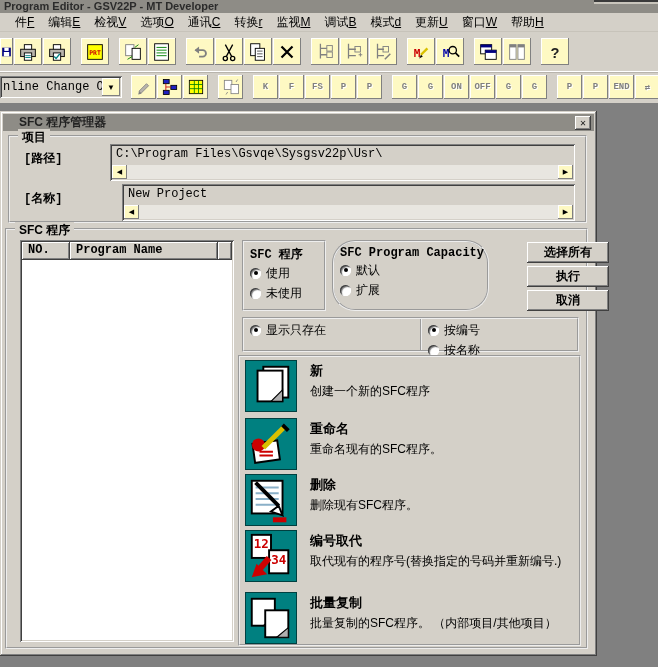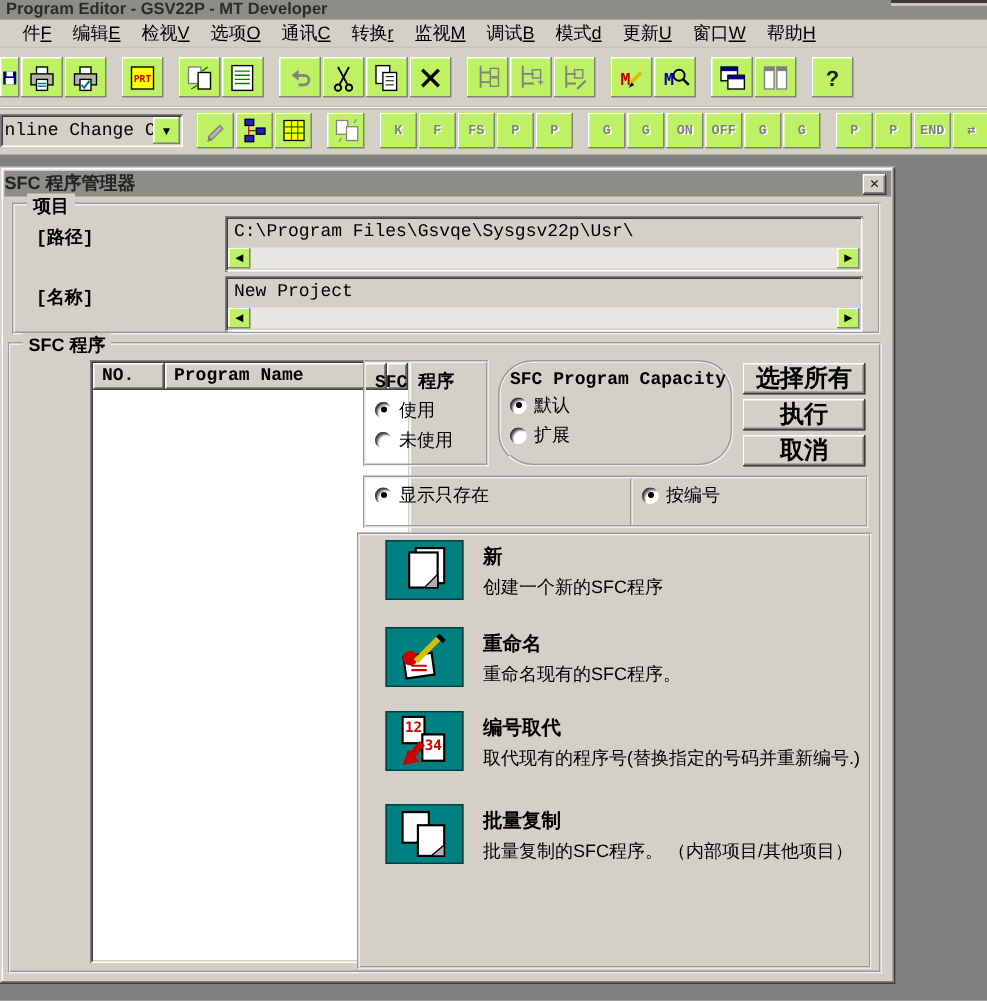--- a/index.html
+++ b/index.html
@@ -1,21 +1,21 @@
 <!DOCTYPE html>
 <html><head>
 <meta charset="utf-8">
 <style>
   * { margin:0; padding:0; box-sizing:border-box; }
   html,body { width:658px; height:667px; overflow:hidden; }
   body { font-family:"Liberation Sans",sans-serif; background:#808080; position:relative; font-size:12px; color:#000; }
 
   
   .raised  { background:#d4d0c8; box-shadow: inset -1px -1px 0 #404040, inset 1px 1px 0 #fff, inset -2px -2px 0 #808080, inset 2px 2px 0 #d4d0c8; }
-  .raised-thin { background:#bef264; box-shadow: inset -1px -1px 0 #808080, inset 1px 1px 0 #fff; text-align: center; }
+  .raised-thin { background:#fef9c3; box-shadow: inset -1px -1px 0 #808080, inset 1px 1px 0 #fff; text-align: center; }
 
   
   .titlebar { position:absolute; left:0; top:0; width:658px; height:13px; background:#8e8c86; color:#2b2b2b;
               font-weight:bold; font-size:11px; line-height:13px; padding-left:4px; letter-spacing:0; }
   .corner-artifact { position:absolute; right:0; top:0; width:64px; height:4px; border-top:2px solid #3a3a3a; background:#c9c5bc; }
   .menubar { position:absolute; left:0; top:13px; width:658px; height:19px; background:#d4d0c8; display:flex; align-items:center; border-bottom:1px solid #c7c3ba; }
   .menu-item { padding:0 7px; height:19px; line-height:19px; white-space:nowrap; cursor:default; }
   .menu-item:first-child { padding-left:15px; }
   .menu-item u { text-decoration:underline; }
 
@@ -32,29 +32,29 @@
 
   .combo { width:122px; height:22px; margin-left:0; background:#d4d0c8; display:flex; align-items:center; flex:none;
            box-shadow: inset 1px 1px 0 #808080, inset -1px -1px 0 #fff, inset 2px 2px 0 #404040; }
   .combo-text { flex:1; font-family:"Liberation Mono",monospace; font-size:12px; padding-left:3px; white-space:nowrap; overflow:hidden; }
   .combo-arrow { width:18px; height:18px; margin-right:2px; display:flex; align-items:center; justify-content:center; font-size:8px; }
 
   
   .dialog { position:absolute; left:0; top:111px; width:597px; height:545px; background:#d4d0c8;
             box-shadow: inset -1px -1px 0 #404040, inset 1px 1px 0 #d4d0c8, inset -2px -2px 0 #808080, inset 2px 2px 0 #fff; }
   .dlg-titlebar { position:absolute; left:3px; top:3px; right:3px; height:17px; background:#8e8c86; color:#222;
-                  font-weight:bold; font-size:12px; line-height:17px; padding-left:0; }
+                  font-weight:bold; font-size:12px; line-height:17px; padding-left:16px; }
   .dlg-close { position:absolute; right:3px; top:2px; width:16px; height:14px; display:flex; align-items:center; justify-content:center;
                font-size:10px; font-weight:bold; font-family:"Liberation Mono",monospace; }
 
   .groupbox { position:absolute; border:2px groove #eee; }
   .groupbox > .legend { position:absolute; top:-8px; left:8px; background:#d4d0c8; padding:0 4px; font-weight:bold; font-size:12px; white-space:nowrap; }
 
   .fld-label { position:absolute; font-family:"Liberation Mono",monospace; font-size:12px; font-weight:bold; }
-  .fld { position:absolute; background:#d4d0c8; box-shadow: inset 1px 1px 0 #808080, inset -1px -1px 0 #fff, inset 2px 2px 0 #404040, inset -2px -2px 0 #d4d0c8; margin-left: 40px; }
+  .fld { position:absolute; background:#d4d0c8; box-shadow: inset 1px 1px 0 #808080, inset -1px -1px 0 #fff, inset 2px 2px 0 #404040, inset -2px -2px 0 #d4d0c8; }
   .fld .val { height:18px; line-height:18px; padding:1px 6px 0 6px; font-family:"Liberation Mono",monospace; font-size:12px; white-space:nowrap; overflow:hidden; }
   .hscroll { position:absolute; left:2px; right:2px; bottom:2px; height:14px; background:#e8e6e0; display:flex; }
   .hs-btn { width:15px; height:14px; flex:none; display:flex; align-items:center; justify-content:center; font-size:7px; color:#000; }
   .hs-track { flex:1; }
 
   
   .listbox { position:absolute; background:#fff; box-shadow: inset 1px 1px 0 #808080, inset -1px -1px 0 #fff, inset 2px 2px 0 #404040, inset -2px -2px 0 #d4d0c8; }
   .list-header { position:absolute; left:2px; top:2px; right:2px; height:18px; display:flex; }
   .list-hcell { height:18px; background:#d4d0c8; box-shadow: inset -1px -1px 0 #404040, inset 1px 1px 0 #fff, inset -2px -2px 0 #808080;
                 font-family:"Liberation Mono",monospace; font-size:12px; font-weight:bold; padding:1px 0 0 6px; white-space:nowrap; overflow:hidden; }
@@ -62,26 +62,26 @@
   
   .panel { position:absolute; border:2px groove #eee; }
   .panel-title { font-family:"Liberation Mono",monospace; font-size:12px; font-weight:bold; padding:4px 0 0 6px; white-space:nowrap; }
   .radio-row { display:flex; align-items:center; height:20px; padding-left:6px; }
   .radio { width:11px; height:11px; border-radius:50%; background:#fff; flex:none;
            box-shadow: inset 1px 1px 0 #404040, inset -1px -1px 0 #fff, inset 2px 2px 1px #808080; position:relative; margin-right:5px; }
   .radio.sel::after { content:""; position:absolute; left:3.5px; top:3.5px; width:4px; height:4px; border-radius:50%; background:#000; }
   .radio-label { font-size:12px; white-space:nowrap; }
 
   .side-btn { position:relative; width:82px; height:21px; margin-bottom:3px; display:flex; align-items:center; justify-content:center;
-              font-size:16px; font-weight:bold; }
+              font-size:12px; font-weight:bold;margin-left:32px; }
 
   
   .actions-box { position:absolute; border:2px groove #eee; background:#d4d0c8; }
   .action-row { display:flex; align-items:flex-start; }
-  .action-icon { width:52px; height:40px; flex:none; margin-left:17px; background:#008080; border:1px solid #004040; }
+  .action-icon { width:52px; height:52px; flex:none; margin-left:5px; background:#008080; border:1px solid #004040; }
   .action-icon svg { width:100%; height:100%; }
   .action-text { margin-left:13px; padding-top:2px; width:262px; }
   .action-title { font-weight:bold; font-size:13px; }
   .action-desc { font-size:12px; line-height:16px; margin-top:3px; }
 
   .workspace { position:absolute; left:0; top:103px; width:658px; height:564px; background:#808080; z-index:-1; }
 </style>
 </head>
 <body>
 
@@ -314,34 +314,34 @@
     <div class="fld" style="left:100px; top:7px; right:10px; height:37px;">
       <div class="val">C:\Program Files\Gsvqe\Sysgsv22p\Usr\</div>
       <div class="hscroll">
         <div class="hs-btn raised-thin">◀</div>
         <div class="hs-track"></div>
         <div class="hs-btn raised-thin">▶</div>
       </div>
     </div>
 
     <span class="fld-label" style="left:14px; top:53px;">[名称]</span>
-    <div class="fld" style="left:100px; top:47px; right:10px; height:37px;">
+    <div class="fld" style="left:112px; top:47px; right:10px; height:37px;">
       <div class="val">New Project</div>
       <div class="hscroll">
         <div class="hs-btn raised-thin">◀</div>
         <div class="hs-track"></div>
         <div class="hs-btn raised-thin">▶</div>
       </div>
     </div>
   </div>
 
   <div class="groupbox" style="left:5px; top:117px; width:583px; height:421px;">
     <span class="legend">SFC 程序</span>
 
-    <div class="listbox" style="left:13px; top:10px; width:214px; height:402px;margin-left:40px;">
+    <div class="listbox" style="left:13px; top:10px; width:214px; height:402px;">
       <div class="list-header" id="list-header">
           <div class="list-hcell" style="width: 48px;">NO.</div>
           <div class="list-hcell" style="width: 148px;">Program Name</div>
           <div class="list-hcell" style="width: 14px; flex: 1 1 0%;"></div>
         </div>
     </div>
 
     <div class="panel" style="left:235px; top:10px; width:84px; height:71px;">
       <div class="panel-title">SFC 程序</div>
       <div id="program-radios">
@@ -380,20 +380,24 @@
       <div id="display-left" style="width:178px; border-right:2px groove #eee; padding-top:1px;">
           <div class="radio-row">
             <span class="radio sel"></span>
             <span class="radio-label">显示只存在</span>
           </div>
         </div>
       <div id="display-right" style="flex:1; padding-top:1px;">
           <div class="radio-row">
             <span class="radio sel"></span>
             <span class="radio-label">按编号</span>
+          </div>
+          <div class="radio-row">
+            <span class="radio"></span>
+            <span class="radio-label">按名称</span>
           </div>
         </div>
     </div>
 
     <div class="actions-box" style="left:231px; top:125px; width:343px; height:291px;" id="actions-box">
         <div class="action-row" style="height: 58px; padding-top: 3px;">
           <div class="action-icon"><svg viewBox="0 0 26 26">
               <rect width="26" height="26" fill="#008080"></rect>
               <rect x="9" y="3" width="13" height="16" fill="#fff" stroke="#000"></rect>
               <rect x="6" y="5" width="13" height="16" fill="#fff" stroke="#000"></rect>
@@ -409,20 +413,34 @@
               <rect width="26" height="26" fill="#008080"></rect>
               <rect x="4" y="12" width="13" height="10" fill="#fff" stroke="#000" transform="rotate(-8 10 17)"></rect>
               <path d="M7 17h7M7 19h7" stroke="#cc0000" stroke-width="1"></path>
               <circle cx="6.5" cy="13.5" r="3.4" fill="#cc0000"></circle>
               <path d="M9 15L20 4" stroke="#d8c000" stroke-width="2.6"></path>
               <path d="M19 3l3 3" stroke="#000" stroke-width="2"></path>
             </svg></div>
           <div class="action-text">
             <div class="action-title">重命名</div>
             <div class="action-desc">重命名现有的SFC程序。</div>
+          </div>
+        </div>
+        <div class="action-row" style="height: 56px; padding-top: 3px;">
+          <div class="action-icon"><svg viewBox="0 0 26 26">
+              <rect width="26" height="26" fill="#008080"></rect>
+              <rect x="3" y="3" width="16" height="17" fill="#fff" stroke="#000"></rect>
+              <path d="M5 6.5h12M5 9.5h12M5 12.5h12M5 15.5h12" stroke="#8ab0c8" stroke-width="1"></path>
+              <path d="M5 4l12 12" stroke="#000" stroke-width="2"></path>
+              <path d="M17 16l2 5-6-2z" fill="#fff" stroke="#000" stroke-width="1"></path>
+              <rect x="14" y="22" width="7" height="2.6" fill="#cc0000"></rect>
+            </svg></div>
+          <div class="action-text">
+            <div class="action-title">删除</div>
+            <div class="action-desc">删除现有SFC程序。</div>
           </div>
         </div>
         <div class="action-row" style="height: 62px; padding-top: 3px;">
           <div class="action-icon"><svg viewBox="0 0 26 26">
               <rect width="26" height="26" fill="#008080"></rect>
               <rect x="3" y="2" width="10" height="12" fill="#fff" stroke="#000"></rect>
               <text x="8" y="9" font-size="6.5" fill="#cc0000" text-anchor="middle" font-family="monospace" font-weight="bold">12</text>
               <rect x="12" y="10" width="10" height="12" fill="#fff" stroke="#000"></rect>
               <text x="17" y="17" font-size="6.5" fill="#cc0000" text-anchor="middle" font-family="monospace" font-weight="bold">34</text>
               <path d="M12 14l-6 7" stroke="#cc0000" stroke-width="3.2"></path>

